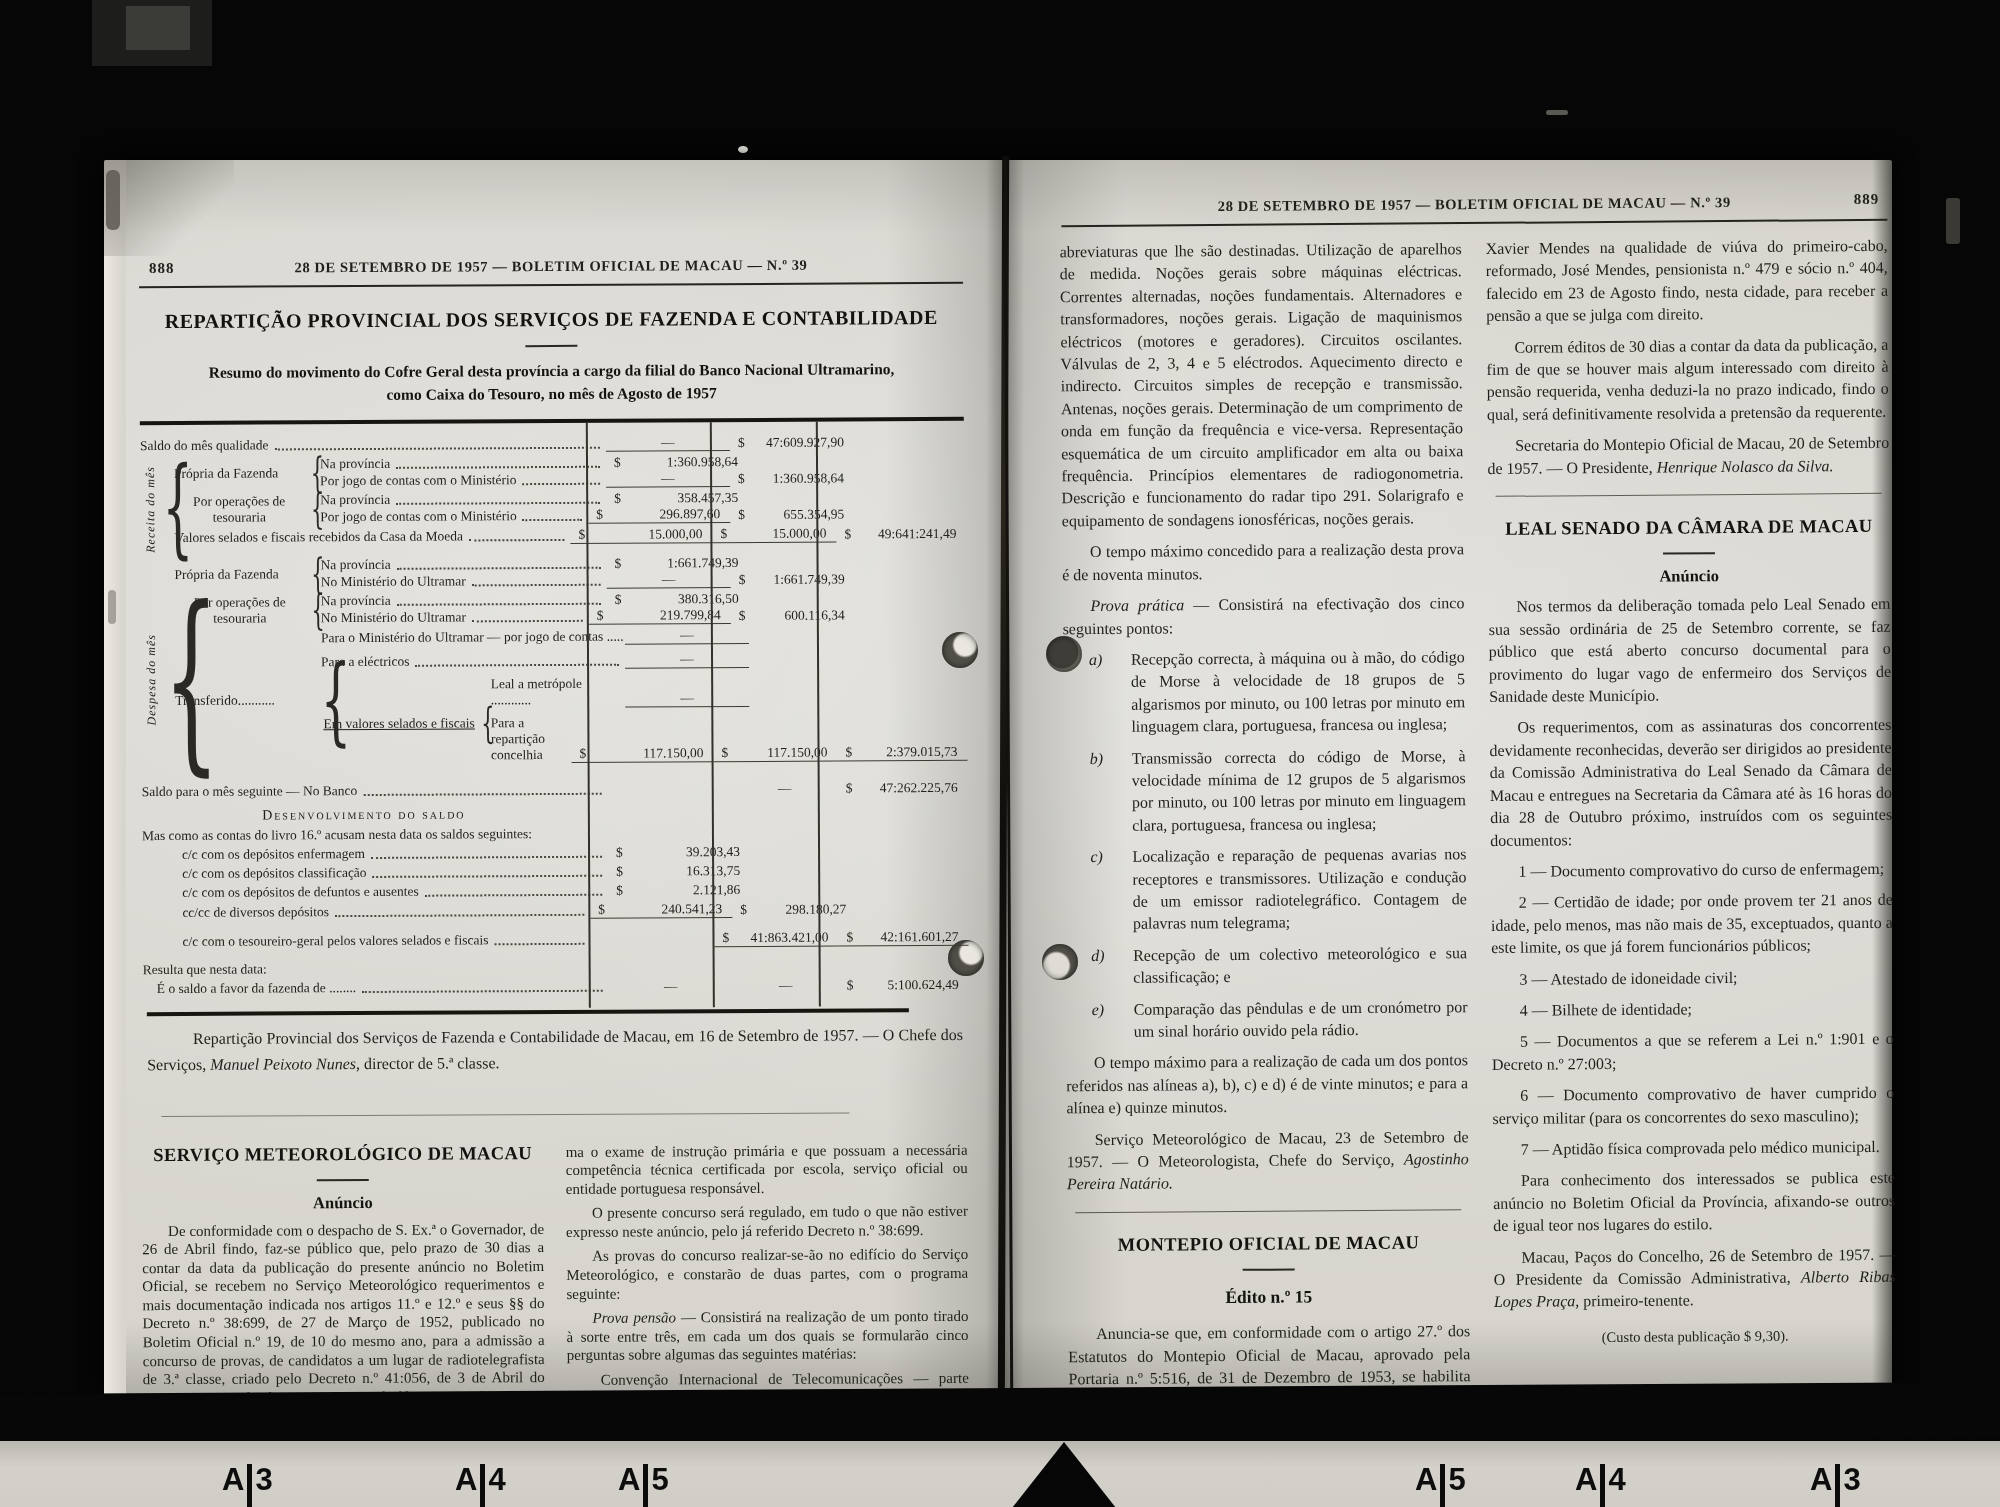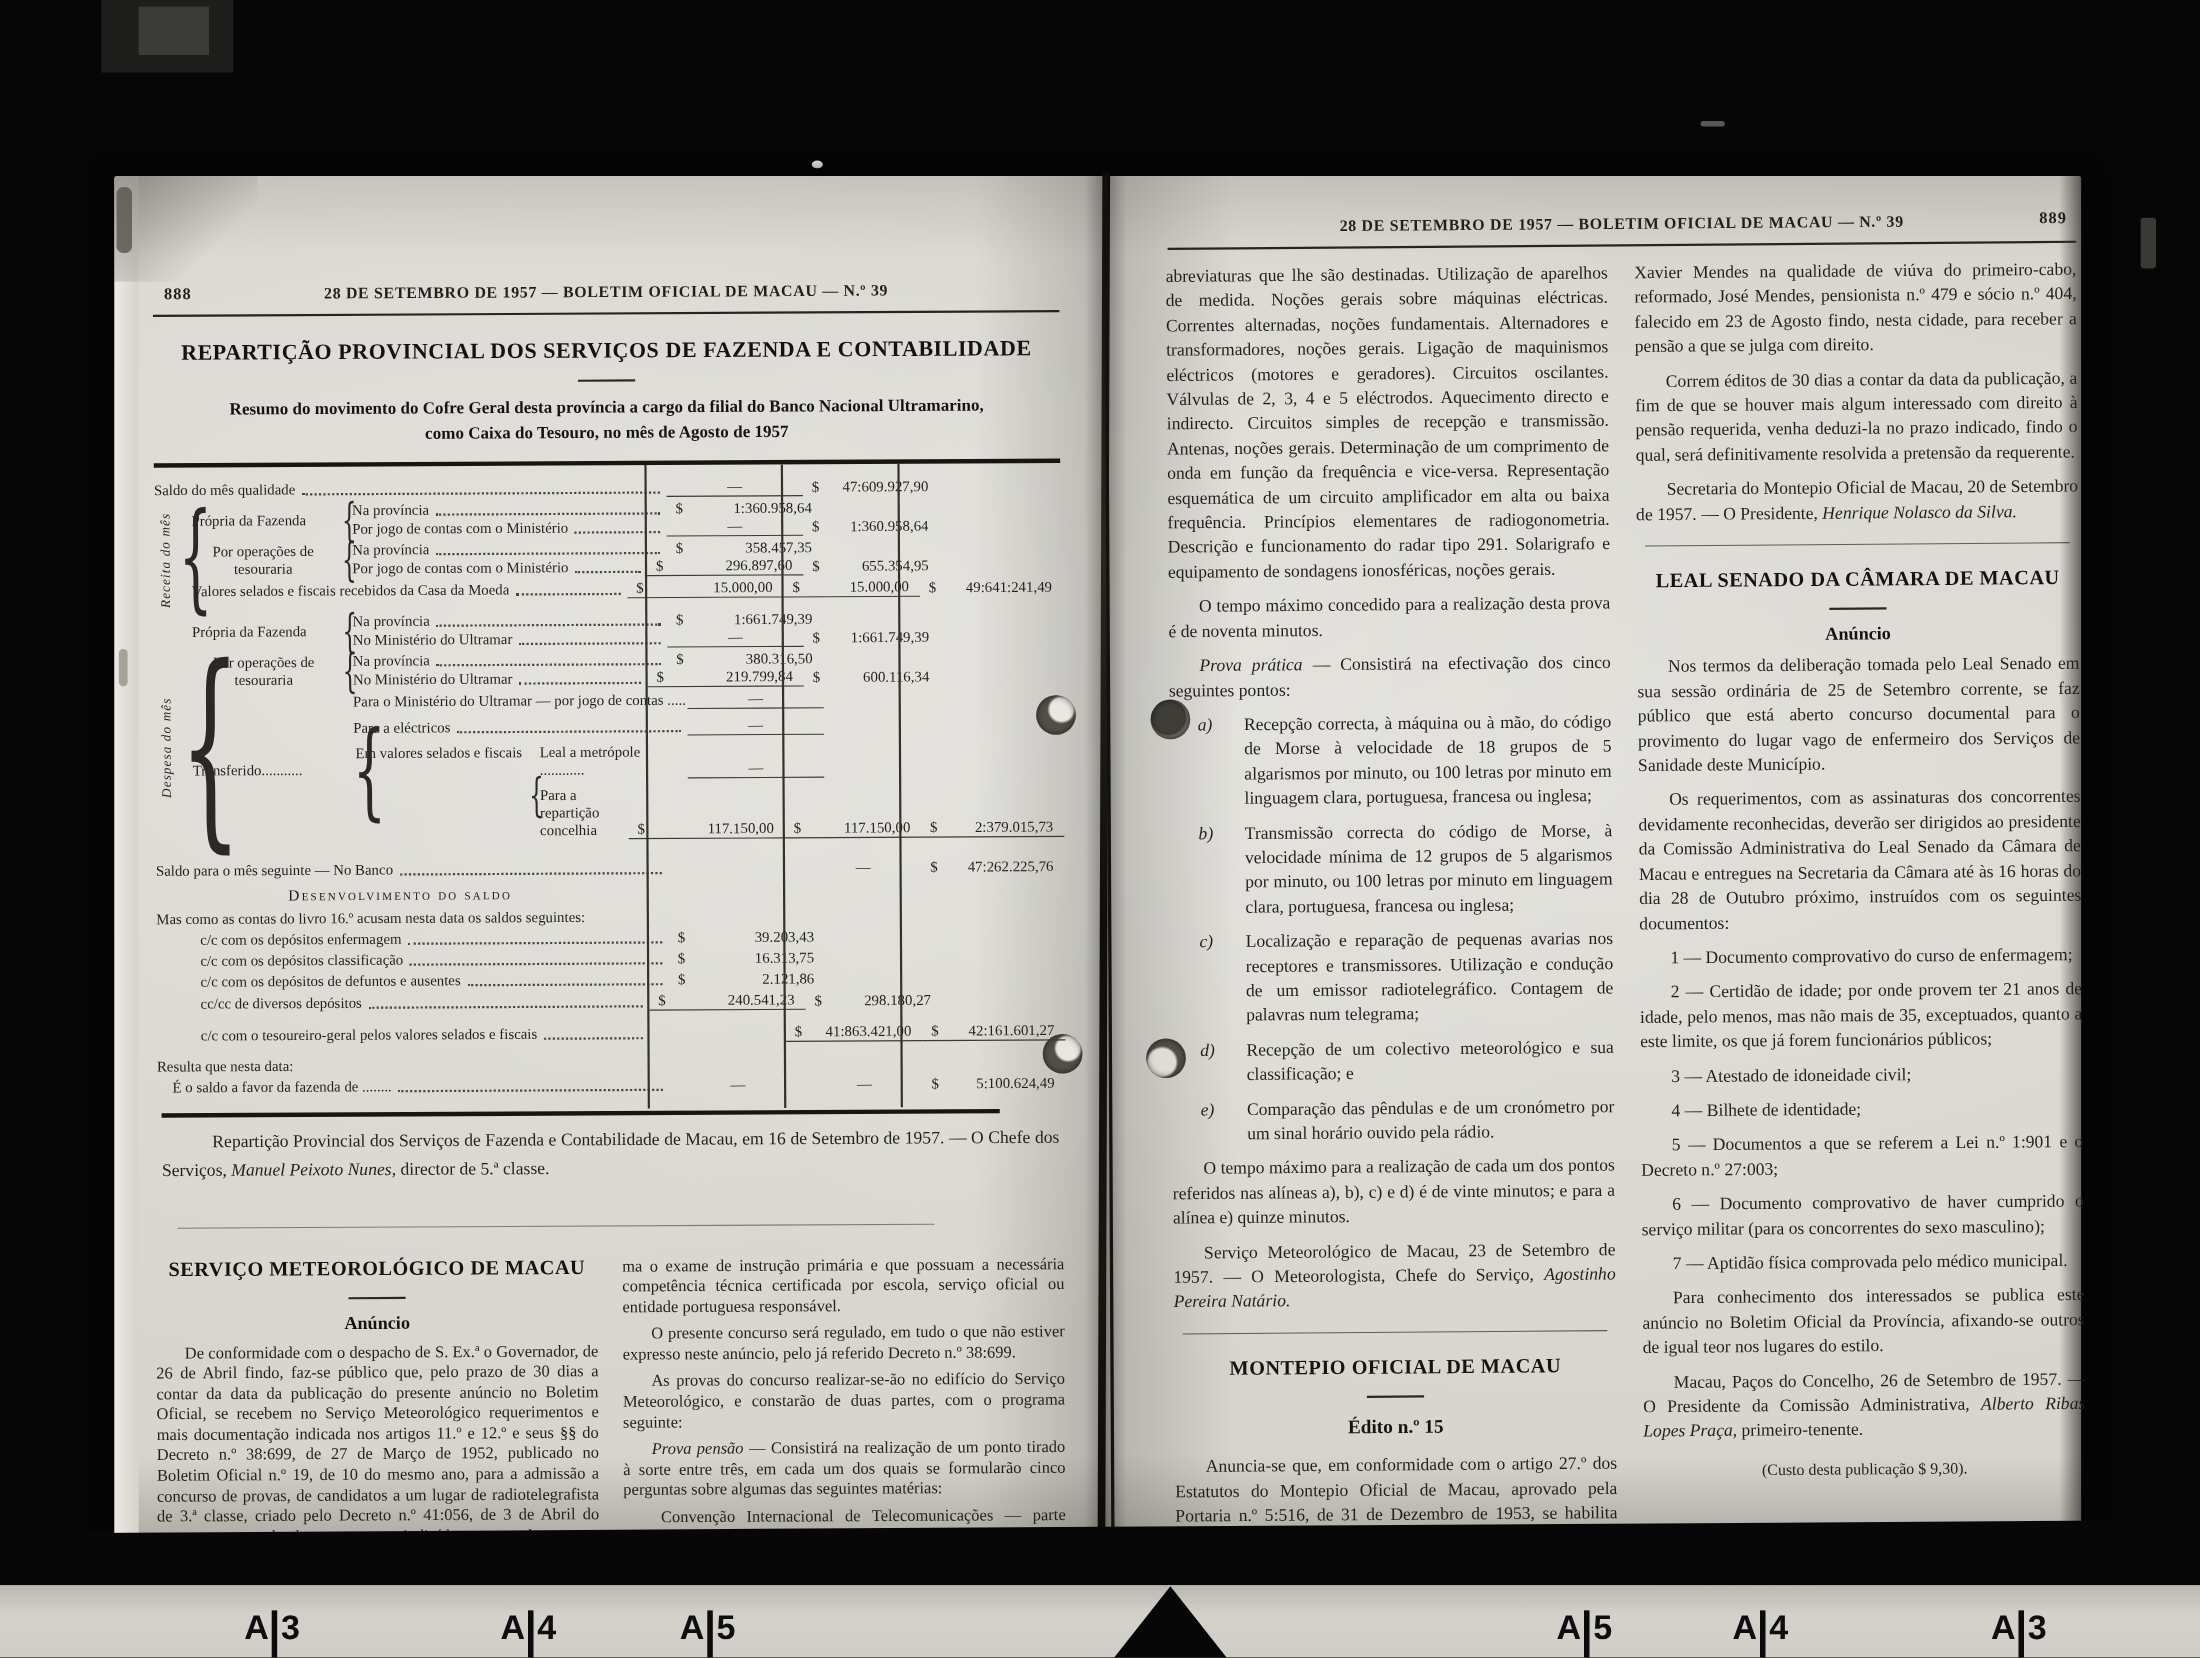--- a/index.html
+++ b/index.html
@@ -66,21 +66,21 @@
   .plabel{width:130px;display:flex;flex-direction:column;justify-content:center;}
   .plabel .c{text-align:center;}
   .pbrace{display:flex;align-items:center;width:16px;color:#2b2925;}
   .pbrace::before{content:"{";font-size:42px;transform:scaleX(.5);font-family:"DejaVu Serif",serif;}
   .g5 .pbrace.big::before{font-size:96px;}
   .plines{flex:1;display:flex;flex-direction:column;justify-content:flex-end;min-width:0;}
   .pline{display:flex;align-items:flex-end;}
   .g5 .pline{margin-bottom:7px;}
   .desc2{flex:1;display:flex;align-items:flex-end;min-width:0;}
   .subpair{display:flex;}
-  .slabel{display:flex;align-items:flex-start;padding-left:2px;}
+  .slabel{display:flex;align-items:center;padding-left:2px;text-decoration:underline;}
   .sideblock{position:absolute;left:4px;width:34px;display:flex;align-items:center;}
   .siderot{writing-mode:vertical-rl;transform:rotate(180deg);font-size:12px;font-style:italic;letter-spacing:1px;color:#26241f;}
   .obrace{position:absolute;color:#2b2925;font-family:"DejaVu Serif",serif;transform:scaleX(.45);transform-origin:left center;}
   .ob-receita{left:24px;top:20px;font-size:108px;line-height:104px;}
   .ob-despesa{left:24px;top:148px;font-size:196px;line-height:192px;}
   .sb-receita{top:24px;height:100px;}
   .sb-despesa{top:150px;height:190px;}
   .devh{width:448px;text-align:center;font-variant:small-caps;letter-spacing:2px;font-size:14px;color:#1b1915;margin:8px 0 4px 0;}
   .gaptop{margin-top:12px;}
 

